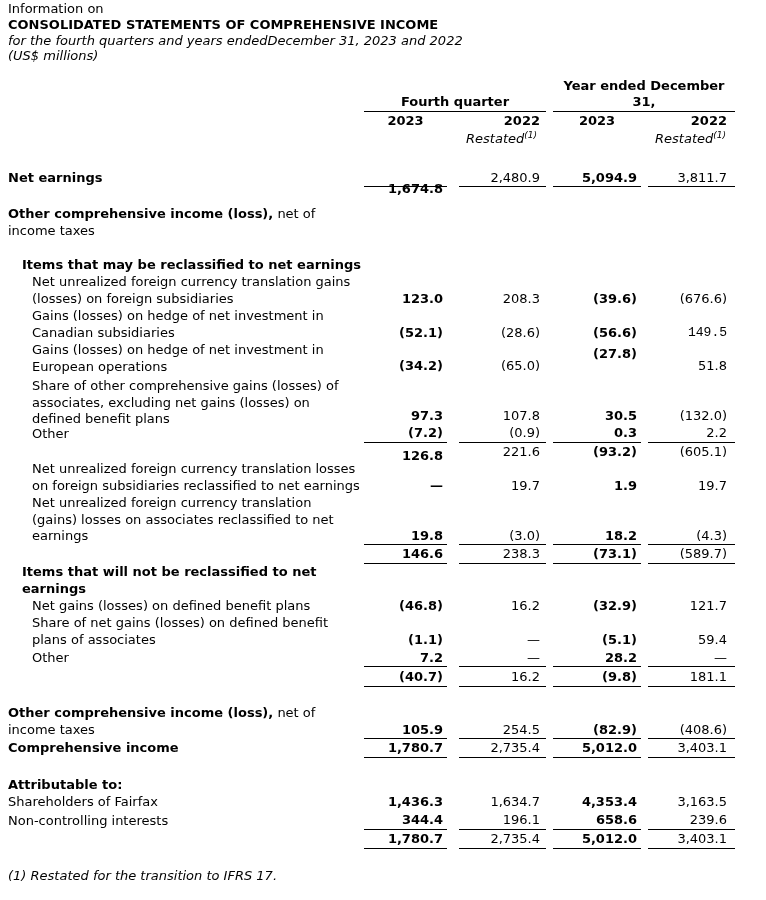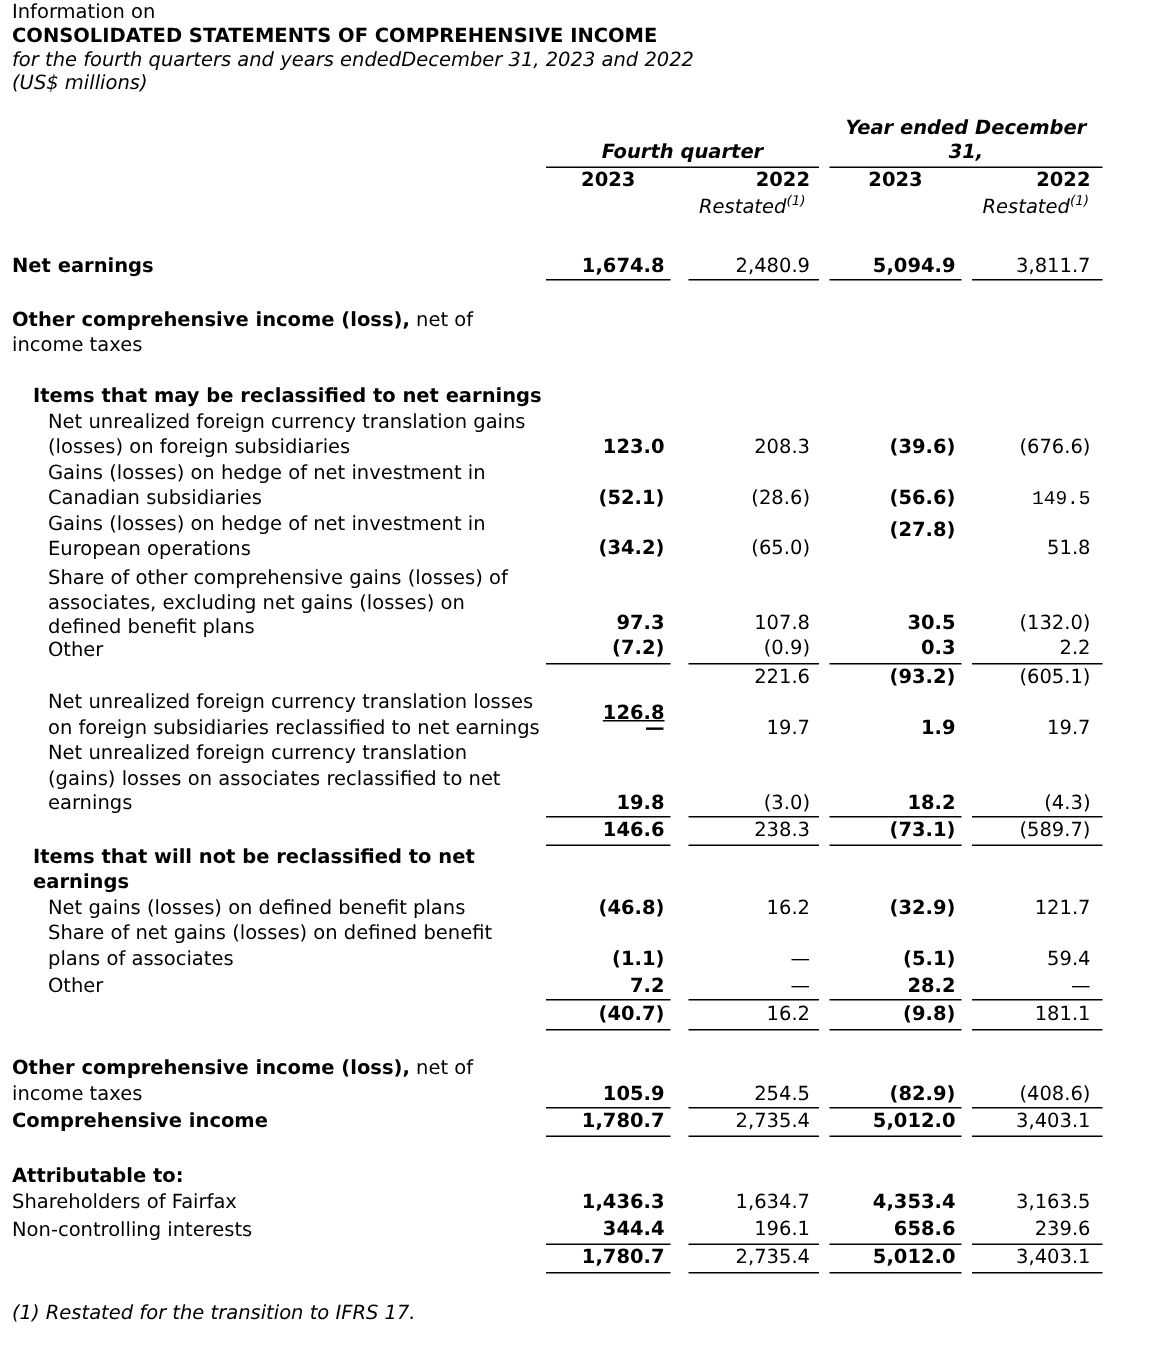--- a/index.html
+++ b/index.html
@@ -14,21 +14,21 @@
   .num { position: absolute; line-height: 16px; white-space: nowrap; text-align: right; font-size: 13px; }
   .c1 { left: 364px; width: 79px; }
   .c2 { left: 459px; width: 81px; }
   .c3 { left: 553px; width: 84px; }
   .c4 { left: 648px; width: 79px; }
   .line { position: absolute; height: 0; border-top: 1px solid #000; }
   .l1 { left: 364px; width: 83px; }
   .l2 { left: 459px; width: 87px; }
   .l3 { left: 553px; width: 88px; }
   .l4 { left: 648px; width: 87px; }
-  .colhead { position: absolute; text-align: center; font-weight: bold; line-height: 16px; font-style: italic; }
+  .colhead { position: absolute; text-align: center; font-weight: bold; line-height: 16px; }
   sup { font-size: 9px; vertical-align: super; line-height: 0; }
 </style>
 </head>
 <body>
 
 <div class="hdr" style="top:1px;">Information on</div>
 <div class="hdr b" style="top:17px;">CONSOLIDATED STATEMENTS OF COMPREHENSIVE INCOME</div>
 <div class="hdr i" style="top:33px;">for the fourth quarters and years endedDecember 31, 2023 and 2022</div>
 <div class="hdr i" style="top:48px;">(US$ millions)</div>
 
@@ -39,21 +39,21 @@
 <div class="line" style="left:553px; width:182px; top:111px;"></div>
 
 <div class="num c1 b" style="top:113px; text-align:center; width:83px;">2023</div>
 <div class="num c2 b" style="top:113px;">2022</div>
 <div class="num c3 b" style="top:113px; text-align:center; width:88px;">2023</div>
 <div class="num c4 b" style="top:113px;">2022</div>
 <div class="num c2 i" style="top:131px; width:78px;"><span>Restated</span><sup>(1)</sup></div>
 <div class="num c4 i" style="top:131px; width:78px;"><span>Restated</span><sup>(1)</sup></div>
 
 <div class="lbl b" style="left:8px; top:170px;">Net earnings</div>
-<div class="num c1 b" style="top:170px;">1,674.8</div>
+<div class="num c1 b" style="top:181px;">1,674.8</div>
 <div class="num c2" style="top:170px;">2,480.9</div>
 <div class="num c3 b" style="top:170px;">5,094.9</div>
 <div class="num c4" style="top:170px;">3,811.7</div>
 <div class="line l1" style="top:186px;"></div>
 <div class="line l2" style="top:186px;"></div>
 <div class="line l3" style="top:186px;"></div>
 <div class="line l4" style="top:186px;"></div>
 
 <div class="lbl" style="left:8px; top:206px; width:320px;"><span class="b">Other comprehensive income (loss),</span><span> net of income taxes</span></div>
 
@@ -86,21 +86,21 @@
 <div class="lbl" style="left:32px; top:426px;">Other</div>
 <div class="num c1 b" style="top: 425px; margin-right: -5px;">(7.2)</div>
 <div class="num c2" style="top: 425px; margin-right: -5px;">(0.9)</div>
 <div class="num c3 b" style="top:425px;">0.3</div>
 <div class="num c4" style="top:425px;">2.2</div>
 <div class="line l1" style="top:442px;"></div>
 <div class="line l2" style="top:442px;"></div>
 <div class="line l3" style="top:442px;"></div>
 <div class="line l4" style="top:442px;"></div>
 
-<div class="num c1 b" style="top:468px;text-decoration:underline;">126.8</div>
+<div class="num c1 b" style="top:448px;">126.8</div>
 <div class="num c2" style="top:444px;">221.6</div>
 <div class="num c3 b" style="top: 444px; margin-right: -5px;">(93.2)</div>
 <div class="num c4" style="top: 444px; margin-right: -5px;">(605.1)</div>
 
 <div class="lbl" style="left:32px; top:461px; width:340px;">Net unrealized foreign currency translation losses on foreign subsidiaries reclassified to net earnings</div>
 <div class="num c1 b" style="top: 478px; padding-right: 2px;">—</div>
 <div class="num c2" style="top:478px;">19.7</div>
 <div class="num c3 b" style="top:478px;">1.9</div>
 <div class="num c4" style="top:478px;">19.7</div>
 

